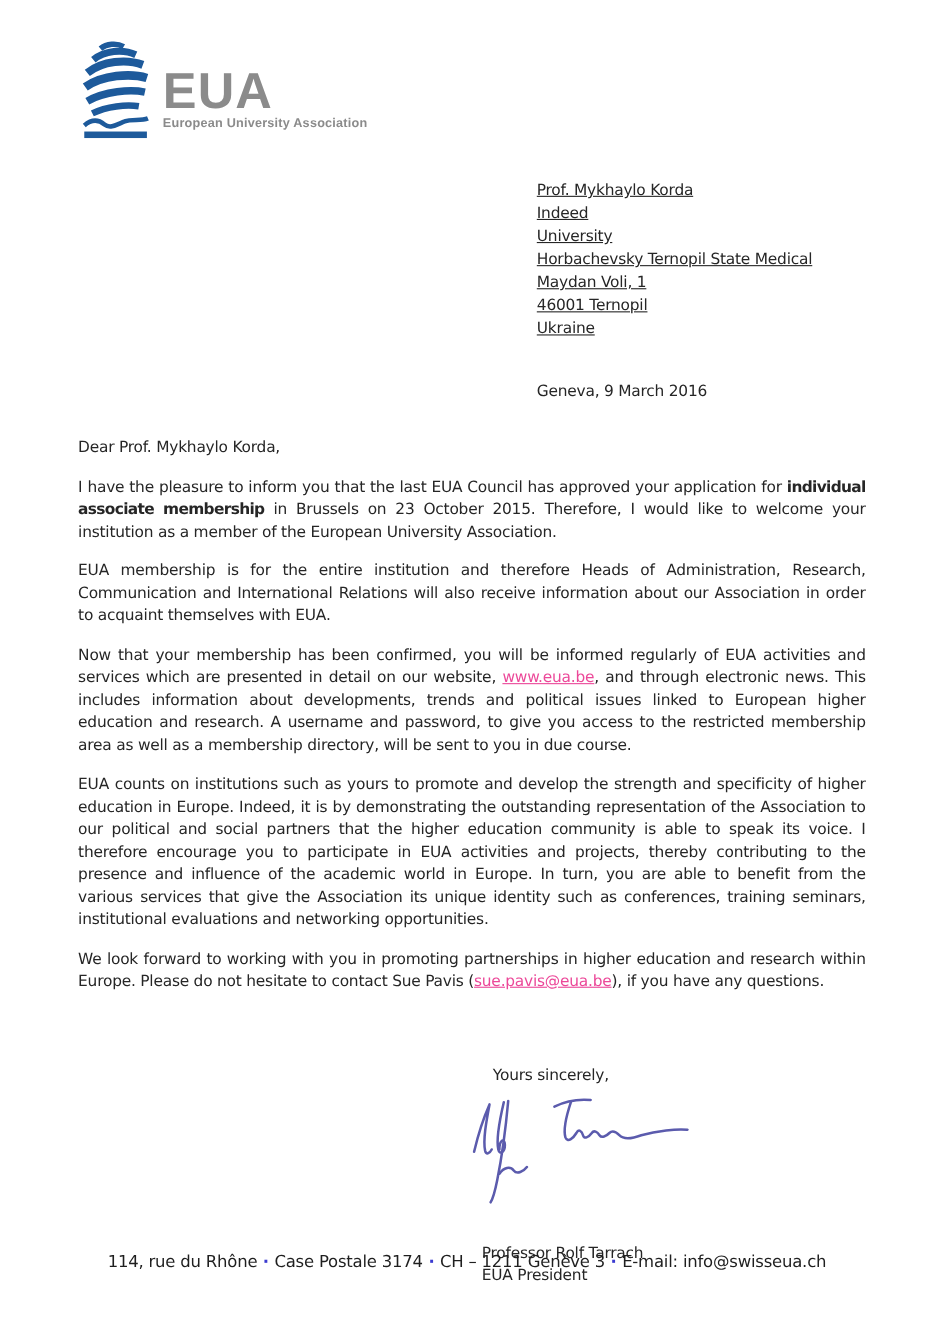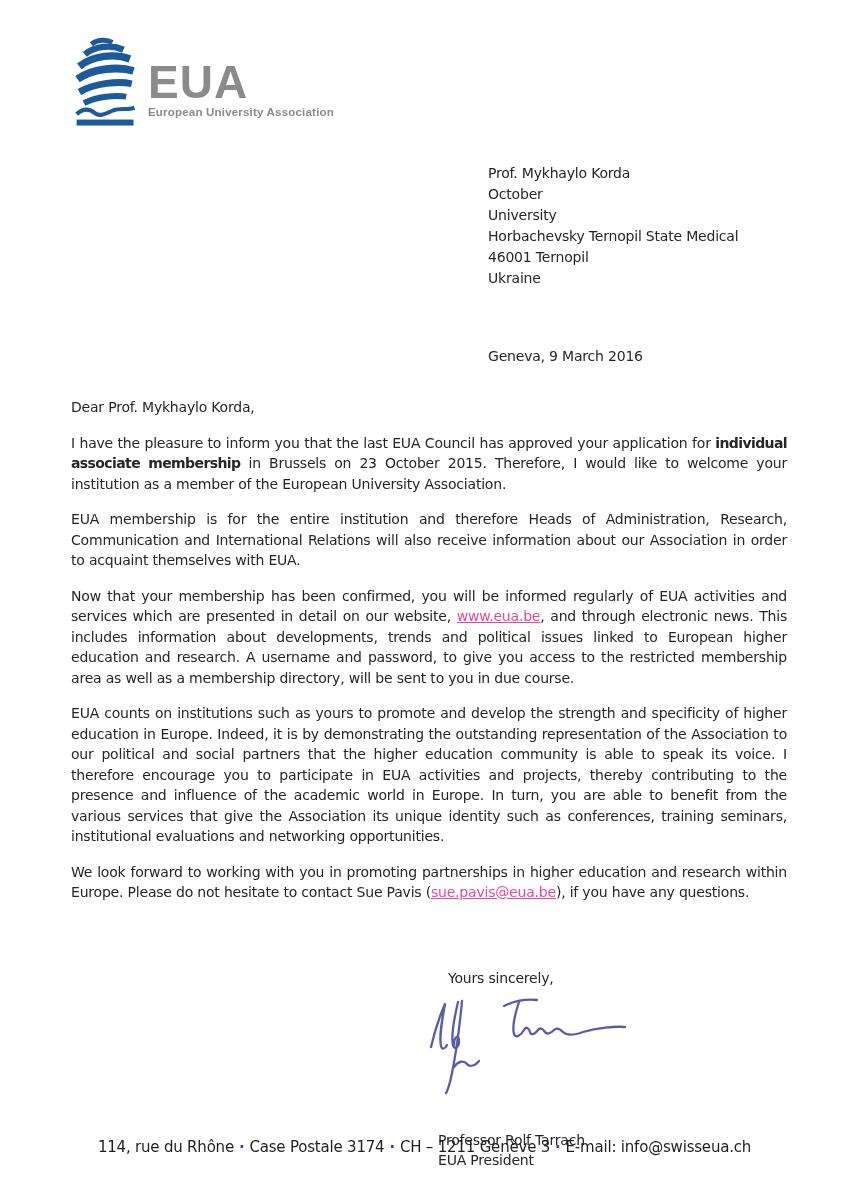--- a/index.html
+++ b/index.html
@@ -17,21 +17,21 @@
   .logo-acronym {
     font-family:"Liberation Sans", sans-serif; font-weight:bold;
     font-size:46px; line-height:40px; color:#8b8b8b; letter-spacing:1px;
   }
   .logo-subtitle {
     font-family:Liberation Sans, sans-serif; font-weight:bold;
     font-size:11.5px; color:#8b8b8b; margin-top:4px; letter-spacing:0.2px;
   }
 
   
-  .recipient { position:absolute; left:487px; top:163px; font-size:14px; line-height:21px; letter-spacing:-0.2px; }
+  .recipient { position:absolute; left:487px; top:163px; font-size:14px; line-height:21px; letter-spacing:-0.2px;text-decoration:underline; }
   .dateline  { position:absolute; left:487px; top:346px; font-size:14px; line-height:21px; letter-spacing:-0.2px; }
 
   
   .body { position:absolute; left:70px; top:397px; width:716px; font-size:14px; line-height:20.5px; letter-spacing:-0.2px; }
   .body p { margin:0 0 15px 0; text-align:justify; }
   .body p.salutation { text-align:left; }
   .body strong { font-weight:bold; letter-spacing:-0.6px; }
   .link { color:#ec4899; text-decoration:underline; cursor:pointer; }
 
   
@@ -62,23 +62,24 @@
       <rect x="6" y="91" width="62" height="6.5" fill="#1d5a9b"></rect>
     </svg>
     <div class="logo-text">
       <div class="logo-acronym">EUA</div>
       <div class="logo-subtitle">European University Association</div>
     </div>
   </header>
 
   <div class="recipient">
     <div>Prof. Mykhaylo Korda</div>
-    <div>October</div>
+    <div>Indeed</div>
     <div>University</div>
     <div>Horbachevsky Ternopil State Medical</div>
+    <div>Maydan Voli, 1</div>
     <div>46001 Ternopil</div>
     <div>Ukraine</div>
   </div>
 
   <div class="dateline">Geneva, 9 March 2016</div>
 
   <div class="body">
     <p class="salutation">Dear Prof. Mykhaylo Korda,</p>
 
     <p><span>I have the pleasure to inform you that the last EUA Council has approved your application for </span><strong>individual associate membership</strong><span> in Brussels on 23 October 2015. Therefore, I would like to welcome your institution as a member of the European University Association.</span></p>

